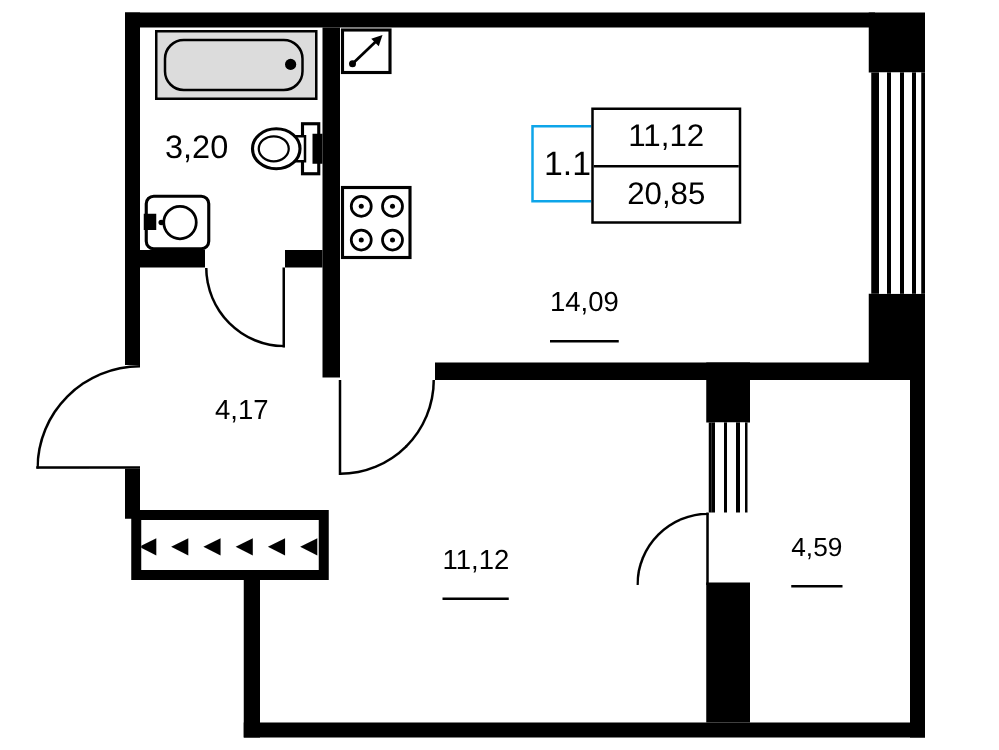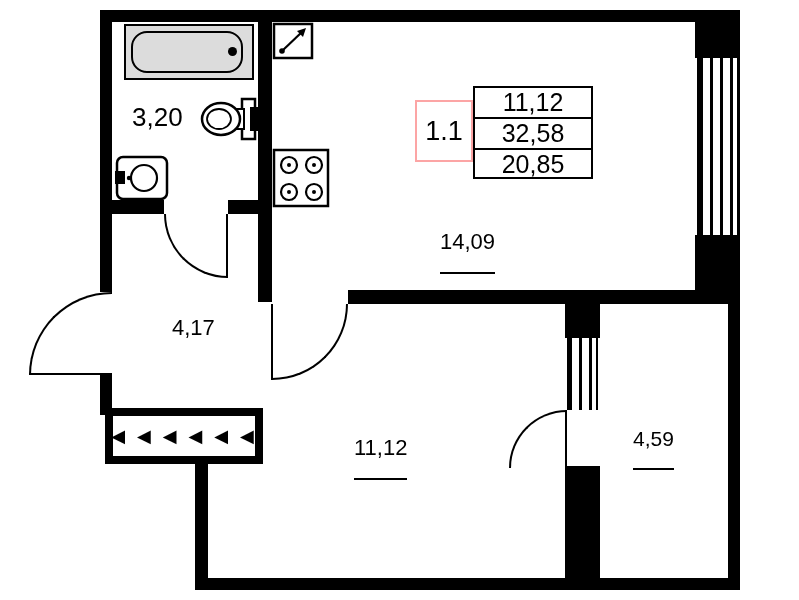--- a/index.html
+++ b/index.html
@@ -8,21 +8,21 @@
   .plan *{box-sizing:border-box;}
   .wall{position:absolute;background:#000;}
   .hatch{position:absolute;background:repeating-linear-gradient(90deg,#000 0 3px,#fff 3px 10px);
          border-left:3px solid #000;border-right:3px solid #000;}
   .hatch.thin{border-left-width:2px;border-right-width:2px;}
   .arc{position:absolute;background:transparent;}
   .leaf{position:absolute;background:#000;}
   .label{position:absolute;font-size:22px;white-space:nowrap;}
   .label.u{border-bottom:2px solid #000;padding-bottom:17px;}
   .fix{position:absolute;}
-  .tb-apt{position:absolute;left:415px;top:100px;width:58px;height:62px;border:2px solid #fca5a5;
+  .tb-apt{position:absolute;left:425px;top:100px;width:58px;height:62px;border:2px solid #0ea5e9;
           background:#fff;display:flex;align-items:center;justify-content:center;font-size:27px;}
   .tb-vals{position:absolute;left:473px;top:86px;width:120px;height:93px;border:2px solid #000;
            background:#fff;display:flex;flex-direction:column;}
   .tb-row{flex:1;display:flex;align-items:center;justify-content:center;font-size:25px;}
   .tb-row + .tb-row{border-top:2px solid #000;}
   .rad-frame{position:absolute;left:105px;top:408px;width:158px;height:56px;background:#000;}
   .rad-inner{position:absolute;left:113px;top:416px;width:142px;height:40px;background:#fff;
              display:flex;align-items:center;justify-content:center;font-size:23px;
              letter-spacing:3px;overflow:hidden;line-height:1;}
   .tub-outer{position:absolute;left:124px;top:24px;width:130px;height:56px;
@@ -104,21 +104,20 @@
     <circle cx="42" cy="44" r="8" fill="none" stroke="#000" stroke-width="2.2"></circle>
     <circle cx="17" cy="17" r="2" fill="#000"></circle>
     <circle cx="42" cy="17" r="2" fill="#000"></circle>
     <circle cx="17" cy="44" r="2" fill="#000"></circle>
     <circle cx="42" cy="44" r="2" fill="#000"></circle>
   </svg>
 
   <div class="tb-apt">1.1</div>
   <div class="tb-vals">
     <div class="tb-row">11,12</div>
-    <div class="tb-row">32,58</div>
     <div class="tb-row">20,85</div>
   </div>
 
   <div class="label" style="left:132px;top:102px;font-size:26px;">3,20</div>
   <div class="label" style="left:172px;top:315px;">4,17</div>
   <div class="label u" style="left:440px;top:229px;">14,09</div>
   <div class="label u" style="left:354px;top:435px;">11,12</div>
   <div class="label u" style="left:633px;top:427px;font-size:21px;">4,59</div>
 
 </div>

